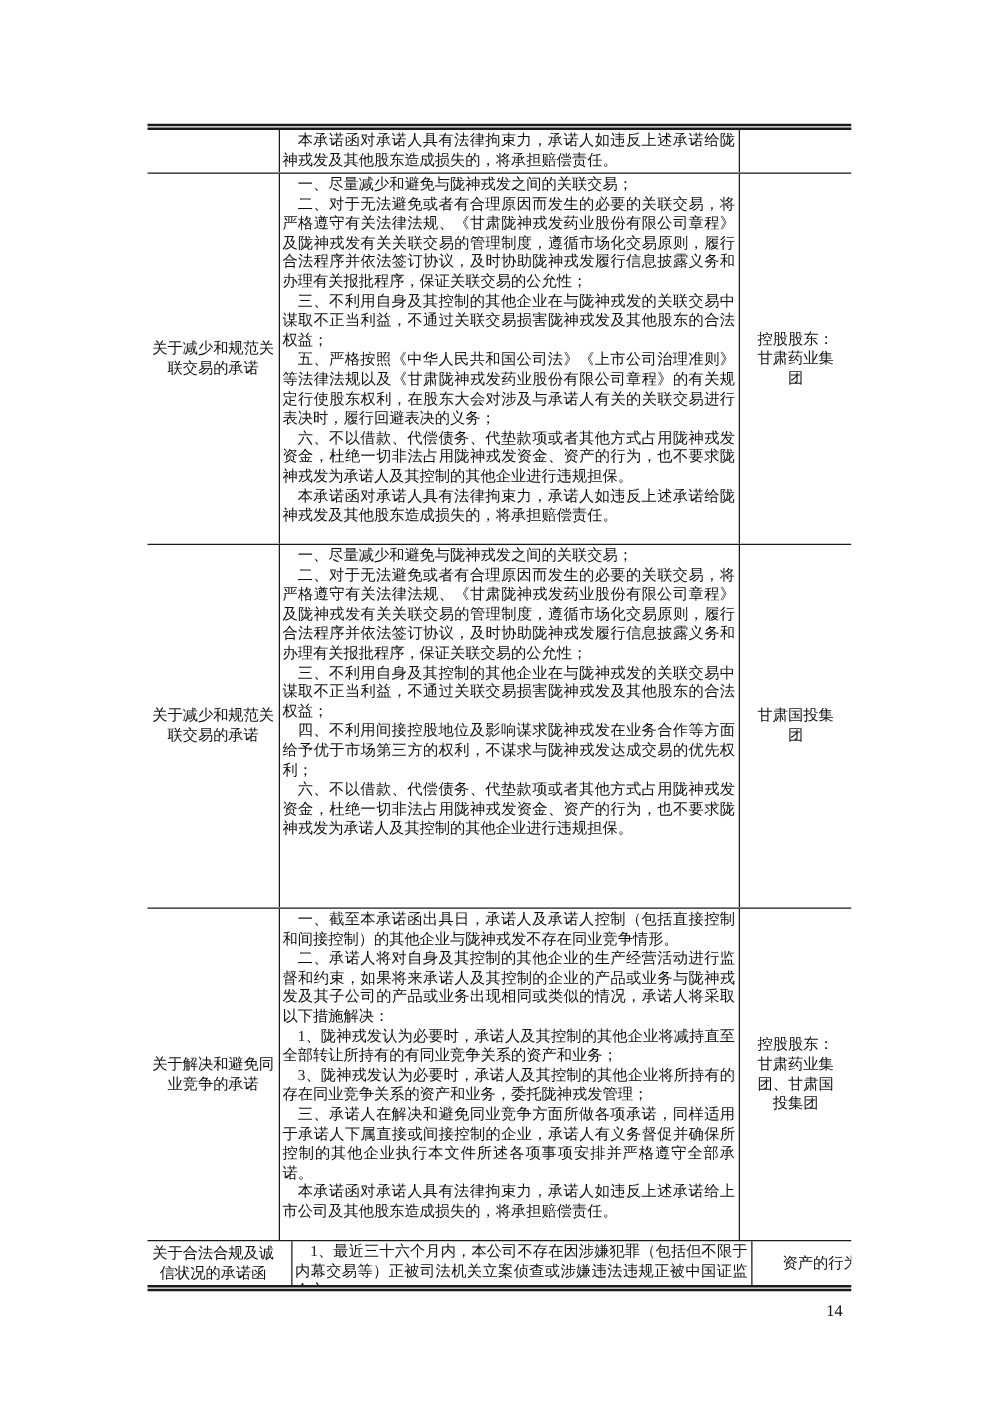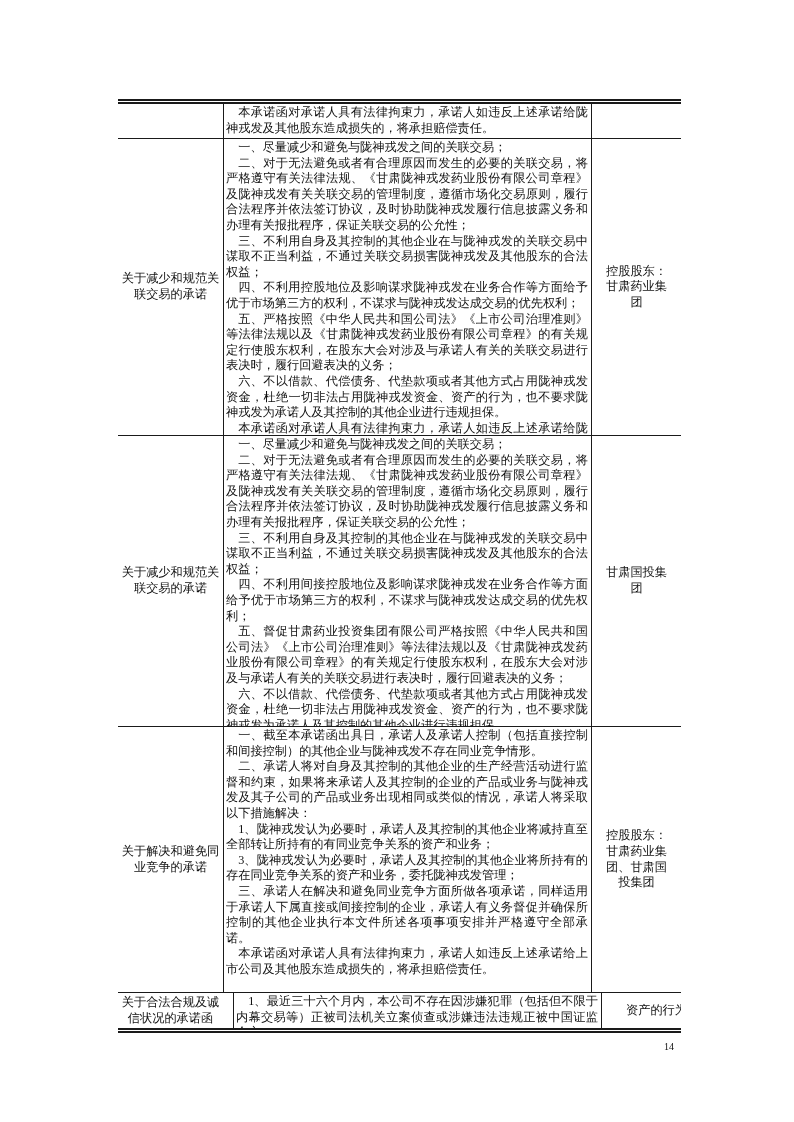--- a/index.html
+++ b/index.html
@@ -61,21 +61,21 @@
   .cell.body .para {
     text-indent: 1em;
     text-align: justify;
     text-justify: inter-ideograph;
   }
 
   .page-number {
     position: absolute;
     top: 1037px;
     right: 120px;
-    font-size: 10px;
+    font-size: 13px;
     color: #111111;
   }
 </style>
 </head>
 <body>
 
 <div class="page">
 
   <div class="commit-table">
 
@@ -87,39 +87,37 @@
       <div class="cell party"></div>
     </div>
 
     <div class="row">
       <div class="cell label">关于减少和规范关
 联交易的承诺</div>
       <div class="cell body">
           <p class="para">一、尽量减少和避免与陇神戎发之间的关联交易；</p>
           <p class="para">二、对于无法避免或者有合理原因而发生的必要的关联交易，将严格遵守有关法律法规、《甘肃陇神戎发药业股份有限公司章程》及陇神戎发有关关联交易的管理制度，遵循市场化交易原则，履行合法程序并依法签订协议，及时协助陇神戎发履行信息披露义务和办理有关报批程序，保证关联交易的公允性；</p>
           <p class="para">三、不利用自身及其控制的其他企业在与陇神戎发的关联交易中谋取不正当利益，不通过关联交易损害陇神戎发及其他股东的合法权益；</p>
-          <p class="para">四、不利用控股地位及影响谋求陇神戎发在业务合作等方面给予优于市场第三方的权利，不谋求与陇神戎发达成交易的优先权利；</p>
           <p class="para">五、严格按照《中华人民共和国公司法》《上市公司治理准则》等法律法规以及《甘肃陇神戎发药业股份有限公司章程》的有关规定行使股东权利，在股东大会对涉及与承诺人有关的关联交易进行表决时，履行回避表决的义务；</p>
           <p class="para">六、不以借款、代偿债务、代垫款项或者其他方式占用陇神戎发资金，杜绝一切非法占用陇神戎发资金、资产的行为，也不要求陇神戎发为承诺人及其控制的其他企业进行违规担保。</p>
           <p class="para">本承诺函对承诺人具有法律拘束力，承诺人如违反上述承诺给陇神戎发及其他股东造成损失的，将承担赔偿责任。</p>
         </div>
       <div class="cell party">控股股东：
 甘肃药业集
 团</div>
     </div>
 
     <div class="row">
       <div class="cell label">关于减少和规范关
 联交易的承诺</div>
       <div class="cell body">
           <p class="para">一、尽量减少和避免与陇神戎发之间的关联交易；</p>
           <p class="para">二、对于无法避免或者有合理原因而发生的必要的关联交易，将严格遵守有关法律法规、《甘肃陇神戎发药业股份有限公司章程》及陇神戎发有关关联交易的管理制度，遵循市场化交易原则，履行合法程序并依法签订协议，及时协助陇神戎发履行信息披露义务和办理有关报批程序，保证关联交易的公允性；</p>
           <p class="para">三、不利用自身及其控制的其他企业在与陇神戎发的关联交易中谋取不正当利益，不通过关联交易损害陇神戎发及其他股东的合法权益；</p>
           <p class="para">四、不利用间接控股地位及影响谋求陇神戎发在业务合作等方面给予优于市场第三方的权利，不谋求与陇神戎发达成交易的优先权利；</p>
-          <p class="para">五、督促甘肃药业投资集团有限公司严格按照《中华人民共和国公司法》《上市公司治理准则》等法律法规以及《甘肃陇神戎发药业股份有限公司章程》的有关规定行使股东权利，在股东大会对涉及与承诺人有关的关联交易进行表决时，履行回避表决的义务；</p>
           <p class="para">六、不以借款、代偿债务、代垫款项或者其他方式占用陇神戎发资金，杜绝一切非法占用陇神戎发资金、资产的行为，也不要求陇神戎发为承诺人及其控制的其他企业进行违规担保。</p>
         </div>
       <div class="cell party">甘肃国投集
 团</div>
     </div>
 
     <div class="row">
       <div class="cell label">关于解决和避免同
 业竞争的承诺</div>
       <div class="cell body">

